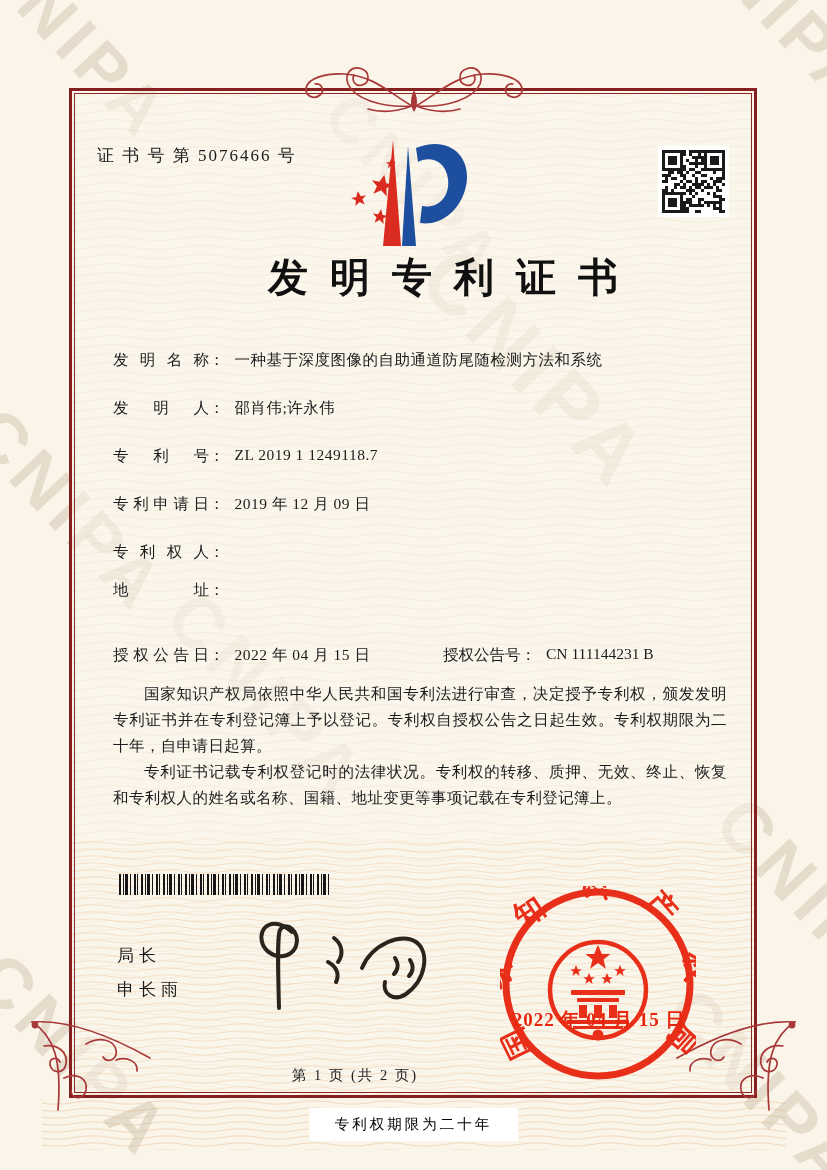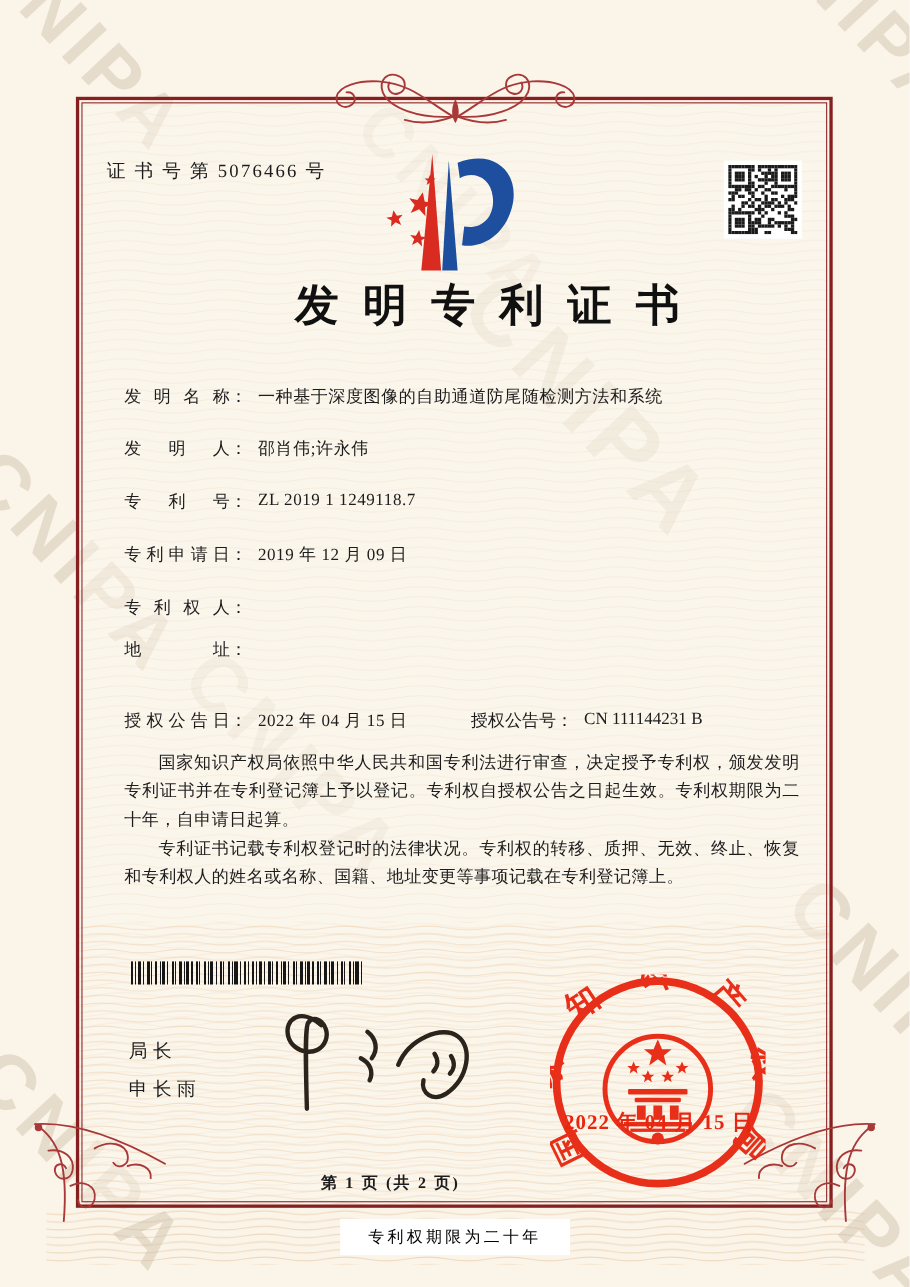--- a/index.html
+++ b/index.html
@@ -27,21 +27,21 @@
   .qr{position:absolute;left:658px;top:146px;background:#fff;padding:4px;line-height:0;}
 
   .title{position:absolute;left:69px;top:250px;width:748px;text-align:center;
          font-size:40px;font-weight:bold;letter-spacing:22px;text-indent:22px;color:#101010;}
 
   .row{position:absolute;left:113px;font-size:15.5px;display:flex;align-items:flex-start;}
   .flabel{display:inline-block;width:96px;text-align:justify;text-align-last:justify;flex:0 0 96px;}
   .colon{display:inline-block;margin-right:10px;}
   .fvalue{display:inline-block;max-width:505px;letter-spacing:0.5px;}
   .fvalue .vline{display:block;}
-  .row .right{position:absolute;left:315px;display:flex;white-space:nowrap;text-align:center;}
+  .row .right{position:absolute;left:330px;display:flex;white-space:nowrap;text-align:center;}
 
   .paras{position:absolute;left:113px;top:681px;width:614px;font-size:15.5px;}
   .paras p{margin:0;line-height:26px;text-indent:2em;text-align:justify;letter-spacing:0.4px;}
 
   .barcode{position:absolute;left:119px;top:874px;width:212px;height:21px;
     background:repeating-linear-gradient(90deg,
       #161616 0 2px,transparent 2px 4px,
       #161616 4px 5px,transparent 5px 6px,
       #161616 6px 9px,transparent 9px 11px,
       #161616 11px 12px,transparent 12px 15px,
@@ -49,21 +49,21 @@
       #161616 18px 19px,transparent 19px 22px);}
 
   .director{position:absolute;left:117px;font-size:17px;letter-spacing:5px;}
   .signature{position:absolute;left:246px;top:908px;}
 
   .seal{position:absolute;left:500px;top:886px;width:196px;height:196px;z-index:4;opacity:0.95;}
   .seal-date{position:absolute;left:511px;top:1007px;width:176px;text-align:center;
              font-size:19px;color:#e8250f;letter-spacing:1px;z-index:5;font-weight:bold;}
 
   .page-info{position:absolute;left:69px;top:1066px;width:572px;text-align:center;
-             font-size:14.5px;letter-spacing:2px;font-weight:bold;}
+             font-size:14.5px;letter-spacing:2px;}
 
   .note{position:absolute;left:50%;top:1108px;transform:translateX(-50%);
         background:#ffffff;padding:7px 26px;font-size:14.5px;letter-spacing:3px;z-index:3;}
 
   .flourish{position:absolute;z-index:2;line-height:0;}
 </style>
 </head>
 <body>
 
 <div class="page">

